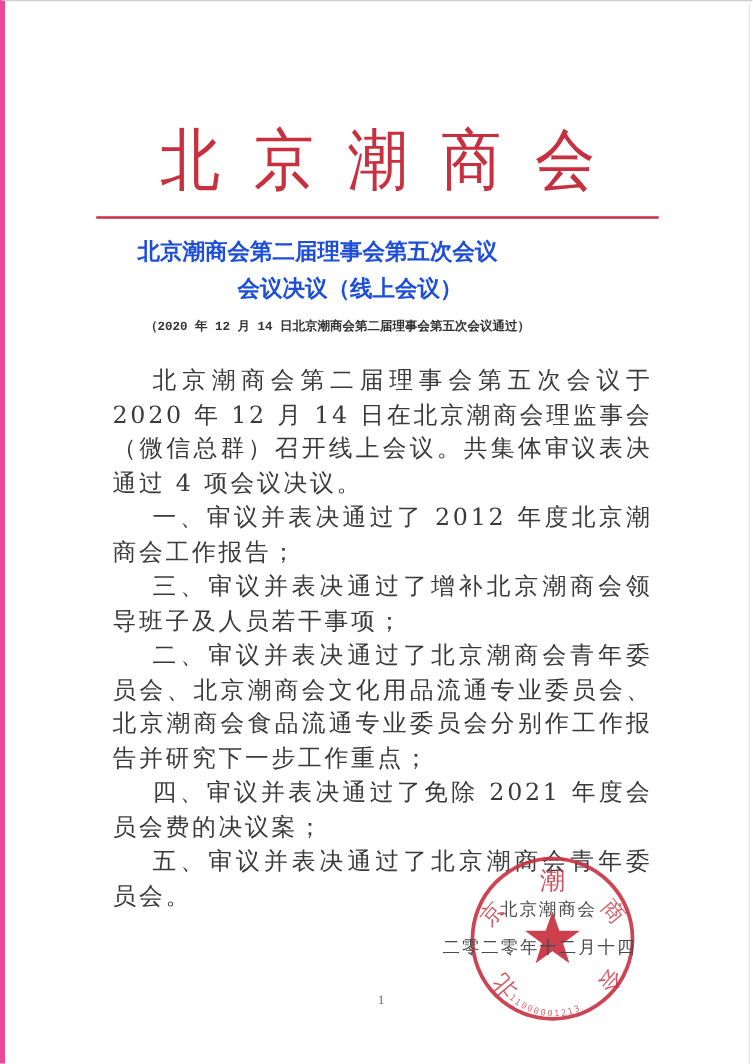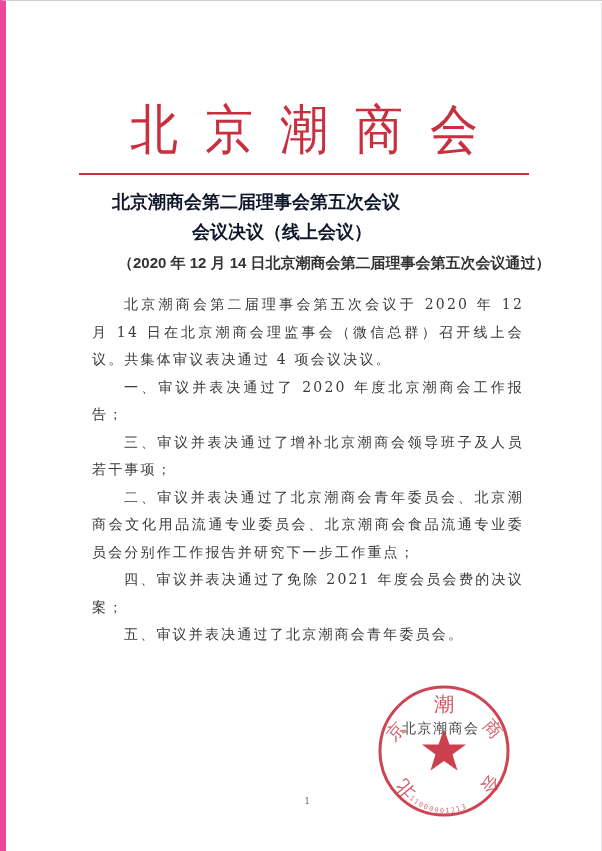--- a/index.html
+++ b/index.html
@@ -12,21 +12,21 @@
     height: 851px;
     position: relative;
     overflow: hidden;
     font-family: "DejaVu Serif", "Liberation Serif", serif;
   }
   .page {
     position: absolute;
     left: 0; top: 0;
     width: 602px; height: 851px;
     background: #ffffff;
-    border-left: 6px solid #ec4899;
+    border-left: 4px solid #ec4899;
     border-top: 1px solid #cfcfcf;
     box-sizing: border-box;
   }
   .right-edge {
     position: absolute;
     left: 595px; top: 2px;
     width: 1px; height: 849px;
     background: #e4e8ee;
   }
   .org-header {
@@ -48,46 +48,46 @@
   .red-rule {
     position: absolute;
     left: 73px; top: 172px;
     width: 450px; height: 2px;
     background: #c8303f;
   }
   .doc-title {
     position: absolute;
     left: 60px; top: 186px;
     width: 480px;
-    color: #0f172a;
+    color: #1d4ed8;
     font-family: "DejaVu Serif", "Liberation Serif", serif;
     font-weight: 700;
     font-size: 18px;
     line-height: 30px;
   }
   .doc-title .t1 { display: block; padding-left: 46px; }
   .doc-title .t2 { display: block; padding-left: 126px; }
   .doc-sub {
     position: absolute;
     left: 112px; top: 254px;
     width: 420px;
     color: #333333;
-    font-family: Liberation Sans, sans-serif;
+    font-family: Liberation Mono, monospace;
     font-weight: 700;
-    font-size: 15px;
+    font-size: 10px;
     line-height: 16px;
     white-space: nowrap;
   }
   .body-text {
     position: absolute;
     left: 86px; top: 290px;
     width: 432px;
     color: #3a3a3a;
     font-family: "DejaVu Serif", "Liberation Serif", serif;
-    font-size: 14px;
+    font-size: 19px;
     line-height: 27.5px;
     letter-spacing: 2.2px;
     text-align: justify;
   }
   .body-text p {
     margin: 0;
     text-indent: 32px;
   }
   .sign-block {
     position: absolute;
@@ -128,21 +128,21 @@
 
   <div class="doc-title">
     <span class="t1">北京潮商会第二届理事会第五次会议</span>
     <span class="t2">会议决议（线上会议）</span>
   </div>
 
   <div class="doc-sub">（2020 年 12 月 14 日北京潮商会第二届理事会第五次会议通过）</div>
 
   <div class="body-text">
     <p>北京潮商会第二届理事会第五次会议于 2020 年 12 月 14 日在北京潮商会理监事会（微信总群）召开线上会议。共集体审议表决通过 4 项会议决议。</p>
-    <p>一、审议并表决通过了 2020 年度北京潮商会工作报告；</p>
+    <p>一、审议并表决通过了 2012 年度北京潮商会工作报告；</p>
     <p>三、审议并表决通过了增补北京潮商会领导班子及人员若干事项；</p>
     <p>二、审议并表决通过了北京潮商会青年委员会、北京潮商会文化用品流通专业委员会、北京潮商会食品流通专业委员会分别作工作报告并研究下一步工作重点；</p>
     <p>四、审议并表决通过了免除 2021 年度会员会费的决议案；</p>
     <p>五、审议并表决通过了北京潮商会青年委员会。</p>
   </div>
 
   <svg class="seal" viewBox="0 0 140 140" xmlns="http://www.w3.org/2000/svg">
     <circle cx="70" cy="70" r="64" fill="none" stroke="#c8303f" stroke-width="3" opacity="0.9"></circle>
     <polygon points="70,48 75.5,63.5 92,63.5 78.5,73.5 83.5,89.5 70,80 56.5,89.5 61.5,73.5 48,63.5 64.5,63.5" fill="#c8303f" opacity="0.92"></polygon>
     <text x="70" y="30" text-anchor="middle" font-size="20" fill="#c8303f" opacity="0.85" font-family="DejaVu Sans, sans-serif">潮</text>
@@ -151,16 +151,17 @@
     <text x="112" y="100" text-anchor="middle" font-size="18" fill="#c8303f" opacity="0.8" font-family="DejaVu Sans, sans-serif" transform="rotate(130 112 100)">会</text>
     <text x="114" y="52" text-anchor="middle" font-size="18" fill="#c8303f" opacity="0.75" font-family="DejaVu Sans, sans-serif" transform="rotate(50 114 52)">商</text>
     <path id="sealArc" d="M 30 112 A 52 52 0 0 0 112 112" fill="none"></path>
     <text font-size="7" fill="#c8303f" opacity="0.7" font-family="DejaVu Sans Mono, monospace" letter-spacing="1.5">
       <textPath href="#sealArc" startOffset="8%">11000001213</textPath>
     </text>
   </svg>
 
   <div class="sign-block">
     <span class="org">北京潮商会</span>
+    <span class="date">二零二零年十二月十四</span>
   </div>
 
   <div class="page-number">1</div>
 </div>
 
 </body></html>

